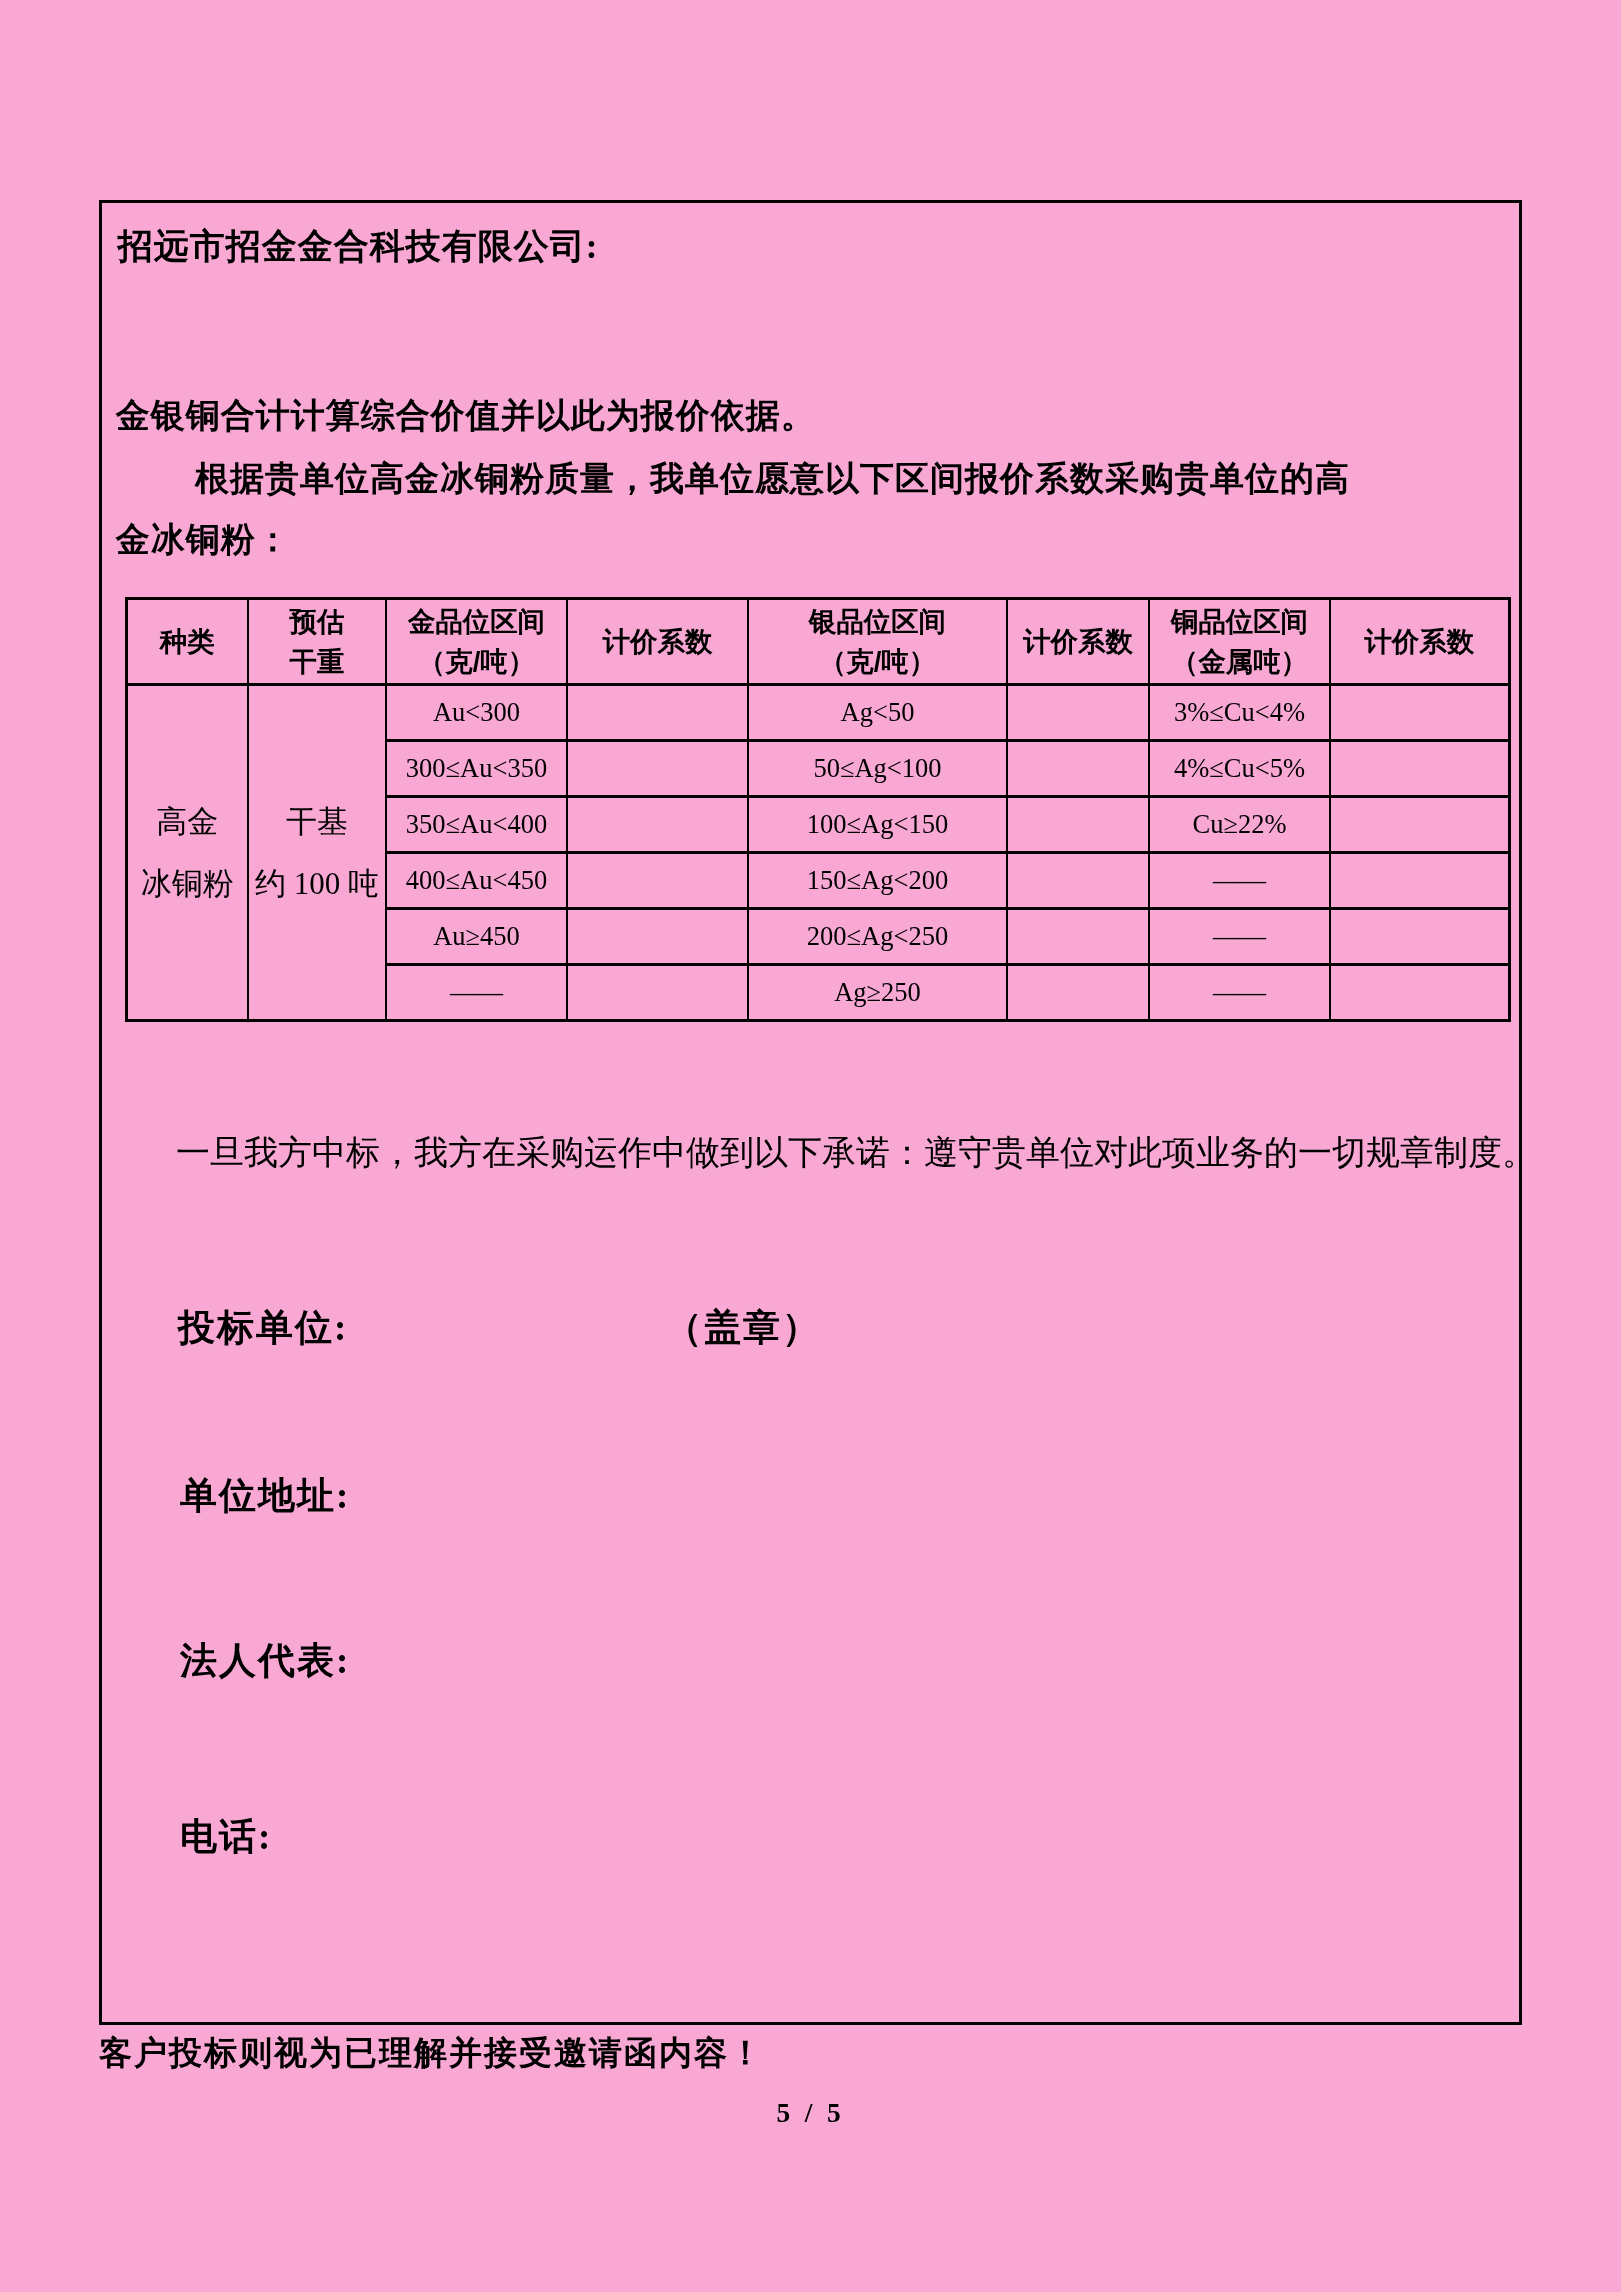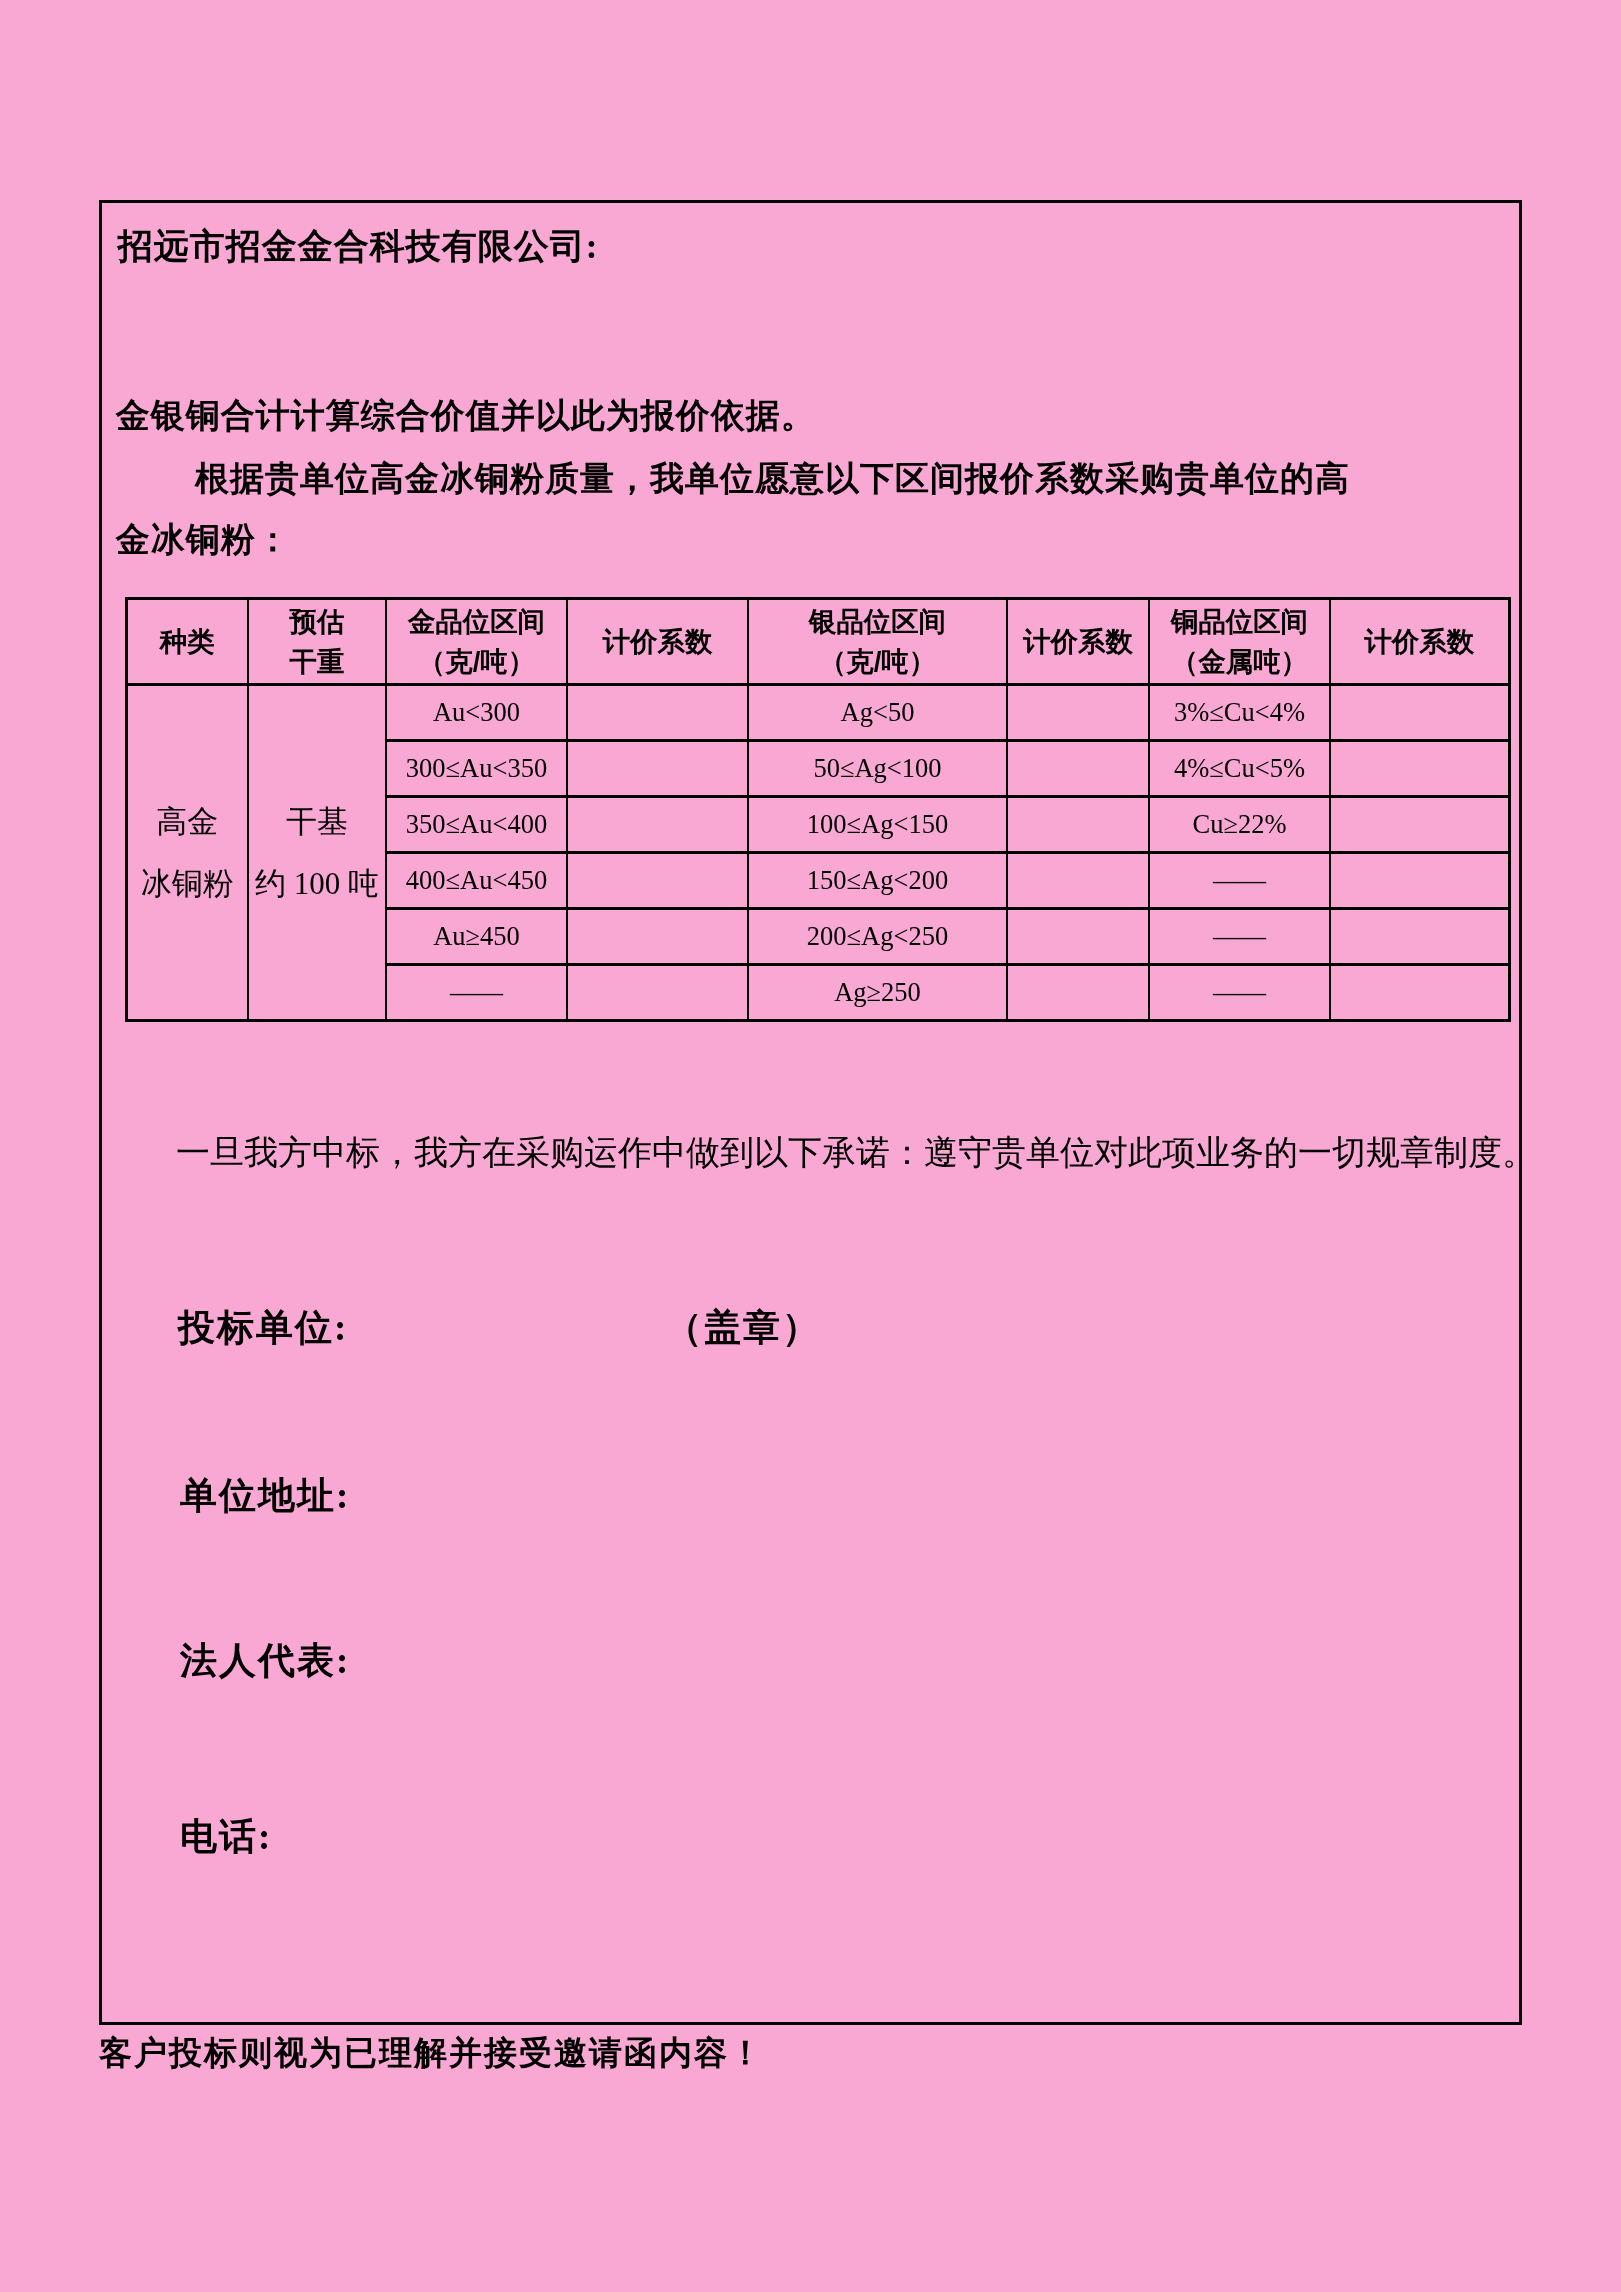--- a/index.html
+++ b/index.html
@@ -190,14 +190,15 @@
 
     <div class="abs form-label" style="left:76px; top:1100px;">投标单位:</div>
     <div class="abs form-label" style="left:563px; top:1100px;">（盖章）</div>
     <div class="abs form-label" style="left:78px; top:1268px;">单位地址:</div>
     <div class="abs form-label" style="left:78px; top:1433px;">法人代表:</div>
     <div class="abs form-label" style="left:78px; top:1609px;">电话:</div>
 
   </div>
 
   <div class="abs footer-note">客户投标则视为已理解并接受邀请函内容！</div>
+  <div class="abs page-number">5 / 5</div>
 </div>
 
 
 </body></html>

